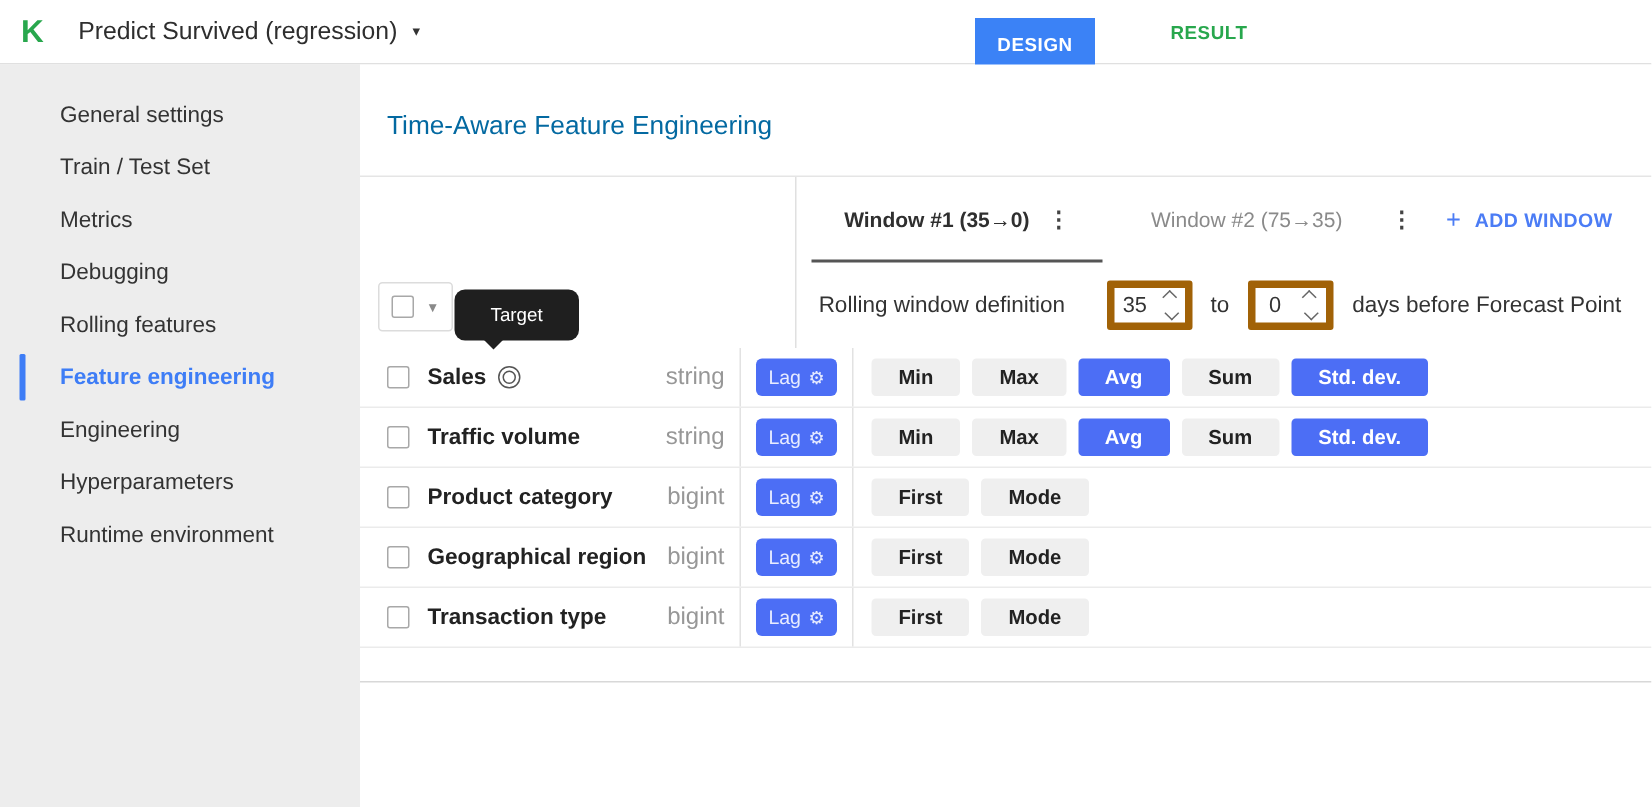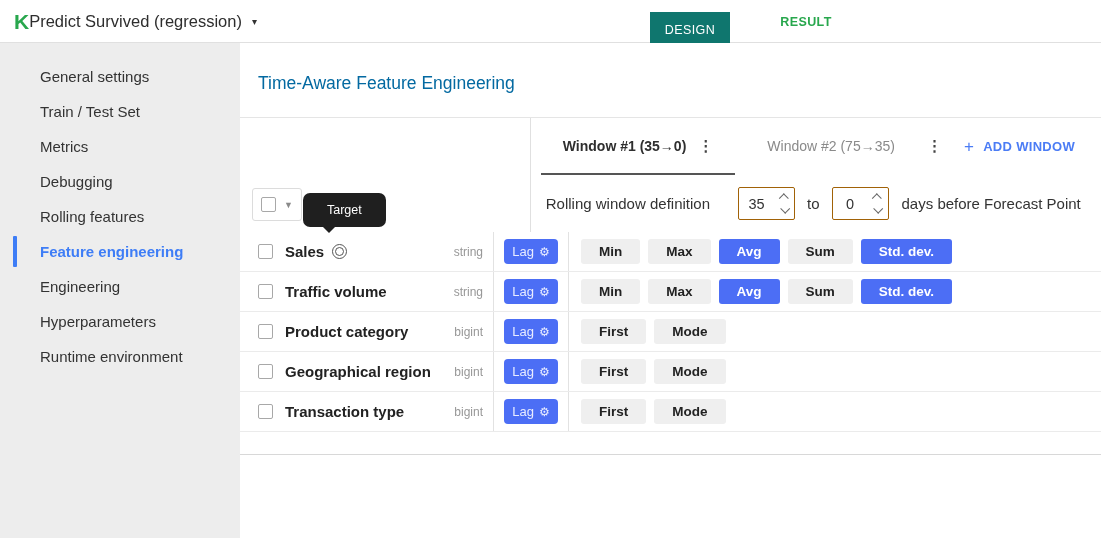--- a/index.html
+++ b/index.html
@@ -7,24 +7,24 @@
   body {
     font-family:"Liberation Sans", sans-serif;
     background:#fff; color:#333; overflow:hidden; position:relative;
     -webkit-font-smoothing:antialiased;
   }
 
   
   .topbar { position:absolute; top:0; left:0; width:1101px; height:43px;
             background:#fff; border-bottom:1px solid #e0e0e0; display:flex; align-items:center; }
   .logo { margin-left:14px; color:#28a74d; font-weight:700; font-size:21px; line-height:1; cursor:pointer; }
-  .project-title { font-size:16.5px; font-weight:500; color:#2e2e2e; cursor:pointer; }
+  .project-title { margin-left:23px; font-size:16.5px; font-weight:500; color:#2e2e2e; cursor:pointer; }
   .title-caret { margin-left:10px; font-size:10px; color:#333; cursor:pointer; }
   .topbar-tabs { position:absolute; left:650px; top:0; height:43px; display:flex; align-items:center; }
-  .tab-design { width:80px; height:36px; background:#0f766e; color:#fff; font-weight:400;
+  .tab-design { width:80px; height:36px; background:#3b82f6; color:#fff; font-weight:700;
                 font-size:12.5px; letter-spacing:.4px; display:flex; align-items:center;
                 justify-content:center; cursor:pointer;margin-top:16px; }
   .tab-result { margin-left:36px; width:80px; text-align:center; color:#28a74d; font-weight:700;
                 font-size:12.5px; letter-spacing:.4px; cursor:pointer; }
 
   
   .sidebar { position:absolute; top:43px; left:0; width:240px; height:495px;
              background:#ededed; padding-top:16px; }
   .side-item { position:relative; height:35px; display:flex; align-items:center;
                padding-left:40px; font-size:15px; color:#333; cursor:pointer; white-space:nowrap; }
@@ -52,41 +52,41 @@
   .wtab:first-child { margin-left:10px; }
   .wtab + .wtab { margin-left:10px;gap:32px; }
   .wtab.active { color:#2f2f2f; font-weight:700; border-bottom:2px solid #555; }
   .kebab { font-size:15px; font-weight:700; color:#444; letter-spacing:0; cursor:pointer; }
   .add-window { margin-left:auto; margin-right:26px; align-self:center; display:flex;
                 align-items:center; gap:9px; color:#4b7cf5; font-weight:700; font-size:13px;
                 letter-spacing:.3px; cursor:pointer; white-space:nowrap; }
   .add-plus { font-size:17px; font-weight:400; line-height:1; }
   .rolling-row { height:57px; display:flex; align-items:center; padding-left:15px; }
   .rolling-label { font-size:15px; color:#333; }
-  .stepper { width:57px; height:33px; border:1px solid #a16207; border-radius:2px;
+  .stepper { width:57px; height:33px; border:5px solid #a16207; border-radius:2px;
              display:flex; align-items:center; margin-left:28px; background:#fff; }
   .stepper.second { margin-left:12px; }
   .stepper-val { flex:1; text-align:center; font-size:14.5px; color:#333; }
   .stepper-arrows { width:20px; height:100%; display:flex; flex-direction:column;
                     align-items:center; justify-content:center; gap:5px; cursor:pointer; }
   .chev { width:7px; height:7px; border-left:1.6px solid #666; border-top:1.6px solid #666; }
   .chev.up { transform:rotate(45deg) translateY(1px); }
   .chev.down { transform:rotate(225deg) translateY(1px); }
   .to-label { margin-left:12px; font-size:15px; color:#333; }
   .rolling-suffix { margin-left:13px; font-size:15px; color:#333; white-space:nowrap; }
 
   
   .rows {}
   .frow { height:40px; display:flex; align-items:stretch; border-bottom:1px solid #ebebeb; }
   .c-name { width:253px; display:flex; align-items:center; padding-left:18px; }
   .f-name { margin-left:12px; font-size:15px; font-weight:600; color:#222; white-space:nowrap; }
   .target-ico { margin-left:8px; width:15px; height:15px; border:1.5px solid #555;
                 border-radius:50%; display:flex; align-items:center; justify-content:center; }
   .target-ico::before { content:""; width:7px; height:7px; border:1.5px solid #555; border-radius:50%; }
-  .f-type { margin-left:auto; margin-right:10px; font-size:12px; color:#979797; }
+  .f-type { margin-left:auto; margin-right:10px; font-size:16px; color:#979797; }
   .c-lag { width:75px; border-left:1px solid #e2e2e2; display:flex; align-items:center; justify-content:center; }
   .lag-btn { background:#4c6ef5; color:#e8ecff; border:none; border-radius:4px; padding:5px 8px;
              font-size:13px; font-family:inherit; display:flex; align-items:center; gap:5px; cursor:pointer; }
   .gear { font-size:12px; line-height:1; }
   .c-aggs { flex:1; border-left:1px solid #e2e2e2; display:flex; align-items:center;
             padding-left:12px; gap:8px; }
   .chip { background:#efefef; color:#222; font-size:13.5px; font-weight:600; border:none;
           font-family:Liberation Sans, sans-serif; border-radius:3px; padding:5px 18px; cursor:pointer; white-space:nowrap; }
   .chip.sel { background:#4c6ef5; color:#fff; }
 

